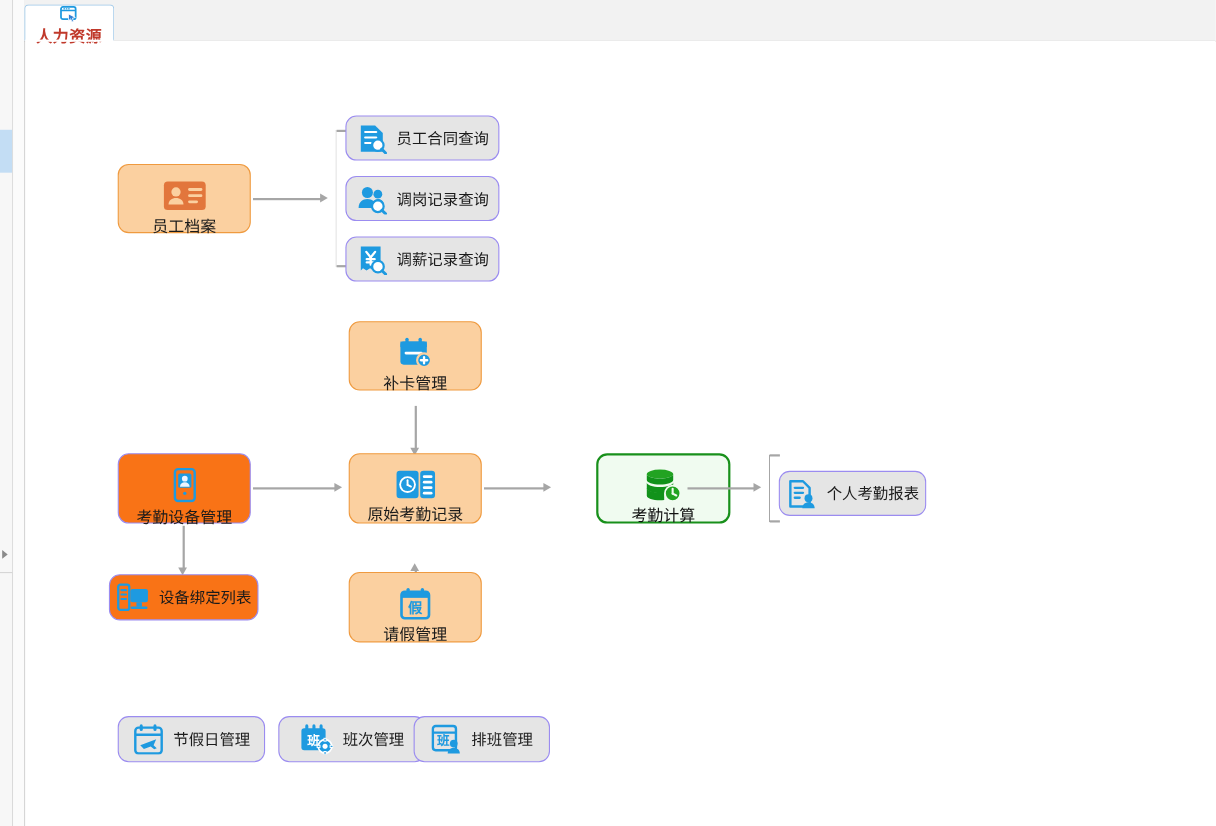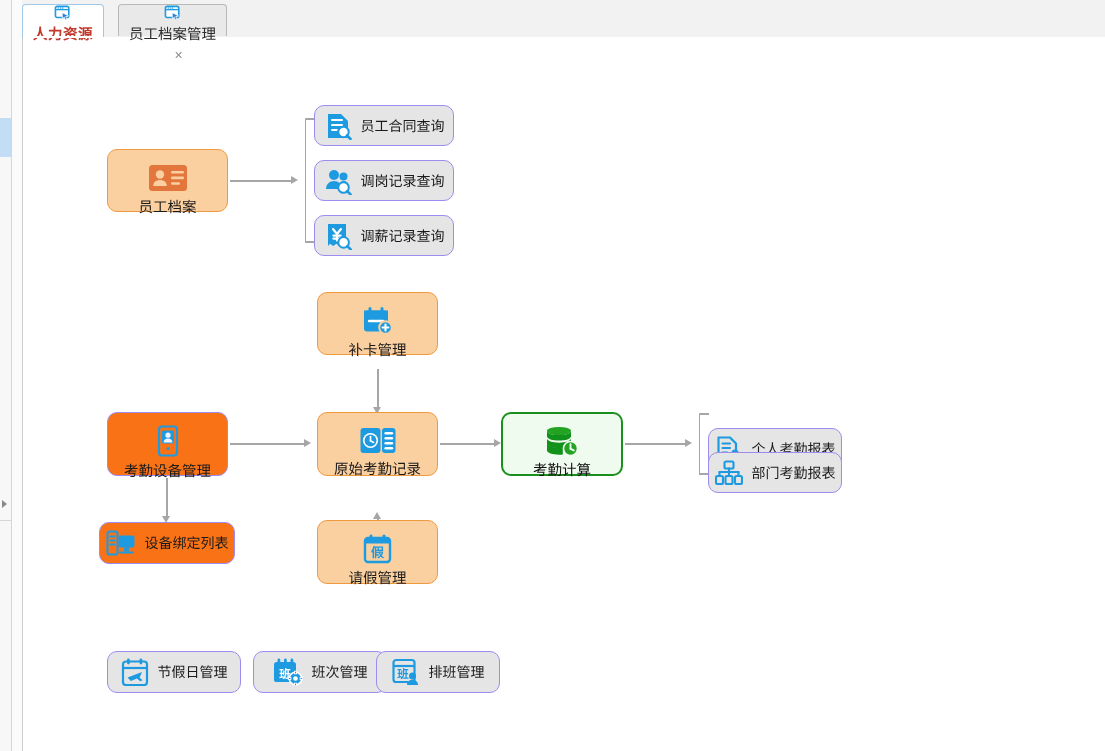--- a/index.html
+++ b/index.html
@@ -44,21 +44,21 @@
   
   .node.big{flex-direction:column;gap:7px;padding-top:16px;}
   .node.big .lbl{font-size:14.5px;}
 
   
   .node.inline{flex-direction:row;gap:9px;padding:0 12px;}
 
   .n-orange{background:#fbd0a0;border:1.6px solid #ef9a3f;}
   .n-blue{background:#f97316;border:1.6px solid #9b8cf0;}
   .n-white{background:#e5e5e5;border:1.6px solid #9b8cf0;}
-  .n-green{background:#f0fbf0;border:2px solid #18901b;}
+  .n-green{background:#f0fbf0;border:2px solid #18901b;margin-left:41px;}
   .n-green .lbl{color:#111;}
 
   .icon{flex:0 0 auto;display:block;}
 
   
   .ln{position:absolute;background:#a6a6a6;}
   .ln.h{height:1.6px;}
   .ln.v{width:1.6px;}
   .arw{position:absolute;width:0;height:0;}
   .arw.r{border-left:7px solid #a6a6a6;border-top:4.5px solid transparent;border-bottom:4.5px solid transparent;}
@@ -92,34 +92,20 @@
         <g fill="#1e9ae0">
             <rect x="4" y="2.8" width="1.6" height="1.2"></rect>
             <rect x="6.4" y="2.8" width="1.6" height="1.2"></rect>
             <rect x="8.8" y="2.8" width="1.6" height="1.2"></rect>
           </g>
         <path d="M9.2 8.6 L16.2 12.2 L13.1 13.0 L14.4 16.2 L12.7 16.9 L11.4 13.6 L9.2 15.6 Z" fill="#2f7fd6" stroke="#fff" stroke-width="0.8"></path>
       </svg>
       <span class="tab-label">人力资源</span>
     </div>
 
-    <div class="tab inactive">
-      <svg class="tabicon" viewBox="0 0 20 18">
-        <rect x="1.5" y="1.5" width="15" height="12.5" rx="2" fill="#fff" stroke="#1e9ae0" stroke-width="1.8"></rect>
-        <line x1="1.5" y1="5.2" x2="16.5" y2="5.2" stroke="#1e9ae0" stroke-width="1.5"></line>
-        <g fill="#1e9ae0">
-            <rect x="4" y="2.8" width="1.6" height="1.2"></rect>
-            <rect x="6.4" y="2.8" width="1.6" height="1.2"></rect>
-            <rect x="8.8" y="2.8" width="1.6" height="1.2"></rect>
-          </g>
-        <path d="M9.2 8.6 L16.2 12.2 L13.1 13.0 L14.4 16.2 L12.7 16.9 L11.4 13.6 L9.2 15.6 Z" fill="#2f7fd6" stroke="#fff" stroke-width="0.8"></path>
-      </svg>
-      <span class="tab-label">员工档案管理</span>
-      <span class="tab-close">×</span>
-    </div>
   </div>
 
   <div class="canvas">
 
     <div class="node big n-orange" style="left:84px;top:112px;width:121px;height:63px;">
       <svg class="icon" width="42" height="30" viewBox="0 0 42 30">
         <rect x="2" y="2" width="38" height="26" rx="3.5" fill="#e2763c"></rect>
         <circle cx="13" cy="11.5" r="4.2" fill="#fbd0a0"></circle>
         <path d="M6.2 23c0-4 3.1-6 6.8-6s6.8 2 6.8 6z" fill="#fbd0a0"></path>
         <g fill="#fbd0a0">
@@ -265,38 +251,20 @@
             <line x1="7.5" y1="8.5" x2="15" y2="8.5"></line>
             <line x1="7.5" y1="13" x2="15" y2="13"></line>
             <line x1="7.5" y1="17.5" x2="12" y2="17.5"></line>
           </g>
         <circle cx="20" cy="18" r="3.6" fill="#1e9ae0"></circle>
         <path d="M14.4 27c0-3.3 2.5-5.4 5.6-5.4s5.6 2.1 5.6 5.4z" fill="#1e9ae0"></path>
       </svg>
       <span class="lbl">个人考勤报表</span>
     </div>
 
-    <div class="node inline n-white" style="left:685px;top:415px;width:134px;height:41px;">
-      <svg class="icon" width="28" height="26" viewBox="0 0 28 26">
-        <rect x="9.5" y="1.5" width="9" height="7" rx="1.6" fill="none" stroke="#1e9ae0" stroke-width="2.1"></rect>
-        <g stroke="#1e9ae0" stroke-width="2.1" stroke-linecap="round">
-          <line x1="14" y1="8.5" x2="14" y2="12"></line>
-            <line x1="4.5" y1="12" x2="23.5" y2="12"></line>
-          <line x1="4.5" y1="12" x2="4.5" y2="15.5"></line>
-            <line x1="14" y1="12" x2="14" y2="15.5"></line>
-            <line x1="23.5" y1="12" x2="23.5" y2="15.5"></line>
-        </g>
-        <g fill="none" stroke="#1e9ae0" stroke-width="2.1">
-          <rect x="1" y="16" width="7" height="8" rx="1.5"></rect>
-          <rect x="10.5" y="16" width="7" height="8" rx="1.5"></rect>
-          <rect x="20" y="16" width="7" height="8" rx="1.5"></rect>
-        </g>
-      </svg>
-      <span class="lbl">部门考勤报表</span>
-    </div>
 
     <div class="ln v" style="left:143px;top:441px;height:40px;"></div>
     <div class="arw d" style="left:139px;top:479px;"></div>
 
     <div class="node inline n-blue" style="left:76px;top:485px;width:136px;height:42px;">
       <svg class="icon" width="30" height="26" viewBox="0 0 30 26">
         <rect x="1.5" y="1.5" width="10" height="23" rx="2" fill="none" stroke="#1e9ae0" stroke-width="2.1"></rect>
         <g stroke="#1e9ae0" stroke-width="1.9" stroke-linecap="round">
             <line x1="4.4" y1="6.5" x2="8.6" y2="6.5"></line>
             <line x1="4.4" y1="10.5" x2="8.6" y2="10.5"></line>

